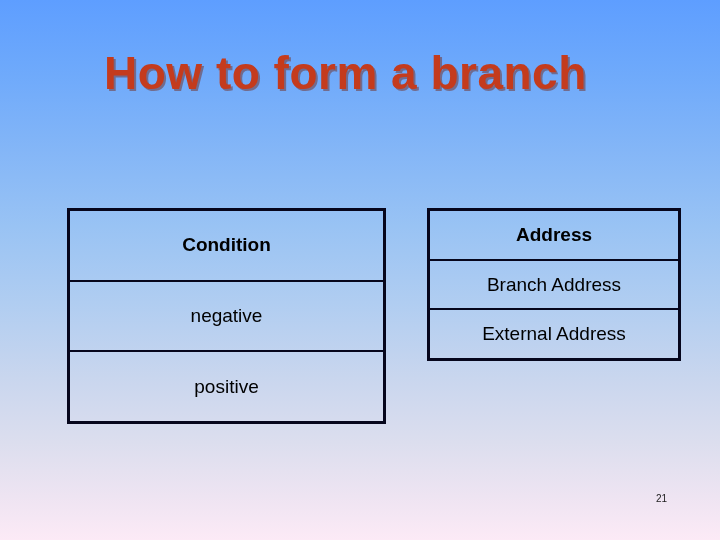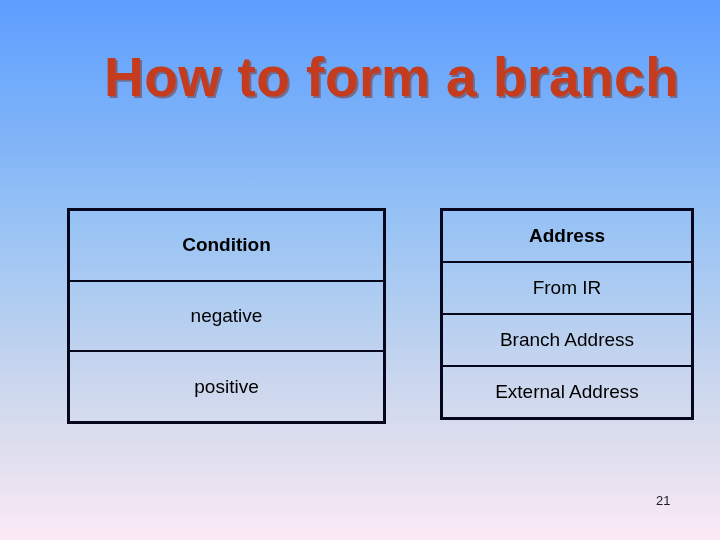--- a/index.html
+++ b/index.html
@@ -22,21 +22,21 @@
       #c9d6ee 70%,
       #dcdeee 82%,
       #eee4f2 92%,
       #fceaf6 100%);
   }
   .title {
     position: absolute;
     left: 104px;
     top: 50px;
     margin: 0;
-    font-size: 55px;
+    font-size: 46px;
     line-height: 1.0;
     font-weight: bold;
     letter-spacing: 0.5px;
     color: #c43b1d;
     text-shadow: 2px 2px 0 rgba(115, 30, 8, 0.45);
     white-space: nowrap;
   }
   .tbl {
     position: absolute;
     box-sizing: border-box;
@@ -60,48 +60,47 @@
   .tbl .row.header {
     font-weight: bold;
   }
   .condition-table {
     left: 67px;
     top: 208px;
     width: 319px;
     height: 216px;
   }
   .address-table {
-    left: 440px;
+    left: 427px;
     top: 208px;
     width: 254px;
-    height: 212px;
+    height: 153px;
   }
   .page-number {
     position: absolute;
     left: 656px;
     top: 493px;
-    font-size: 13px;
+    font-size: 10px;
     color: #1c1c1c;
   }
 </style>
 </head>
 <body>
 
 <div class="slide">
 
   <h1 class="title">How to form a branch</h1>
 
   <div class="tbl condition-table">
     <div class="row header">Condition</div>
     <div class="row">negative</div>
     <div class="row">positive</div>
   </div>
 
   <div class="tbl address-table">
     <div class="row header">Address</div>
-    <div class="row">From IR</div>
     <div class="row">Branch Address</div>
     <div class="row">External Address</div>
   </div>
 
   <div class="page-number">21</div>
 
 </div>
 
 </body></html>

